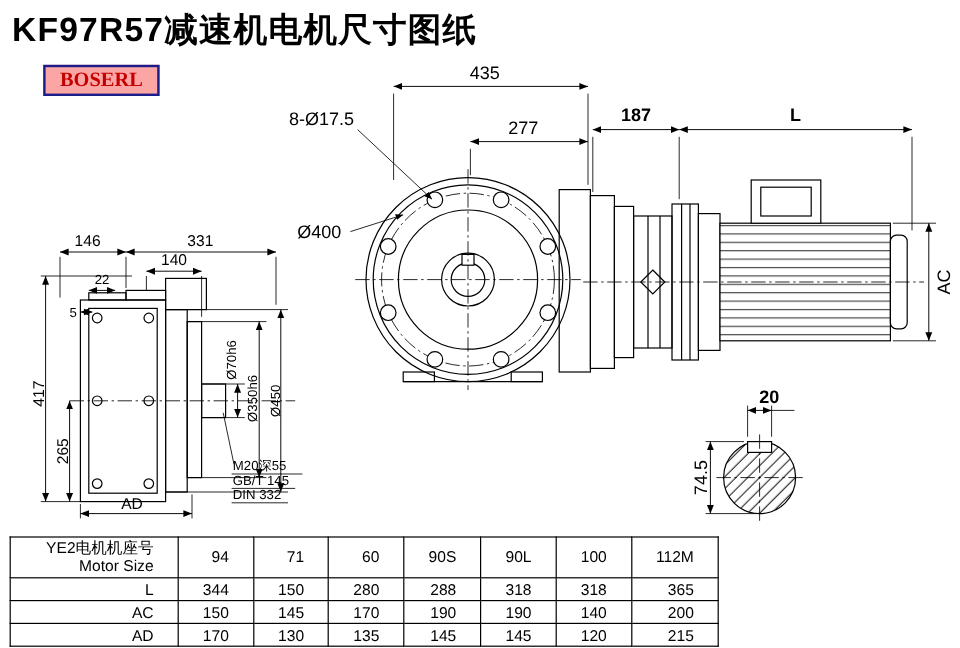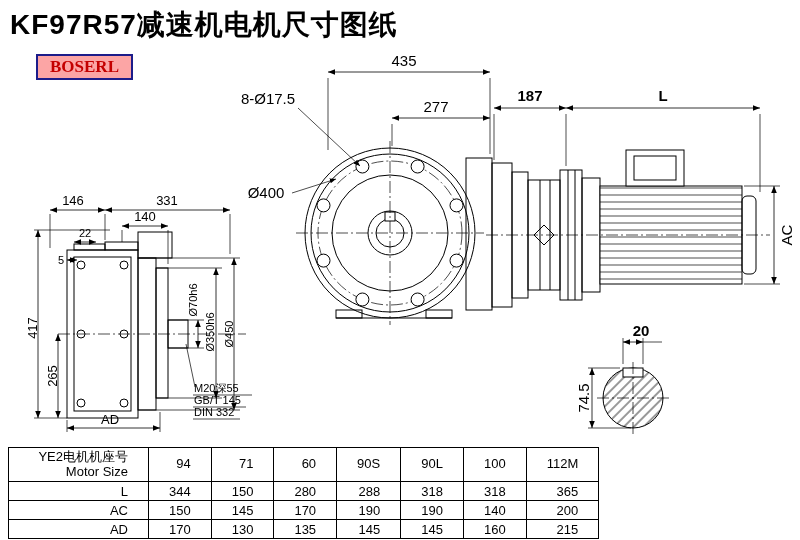--- a/index.html
+++ b/index.html
@@ -250,17 +250,17 @@
     <td>140</td>
     <td>200</td>
   </tr>
   <tr>
     <td>AD</td>
     <td>170</td>
     <td>130</td>
     <td>135</td>
     <td>145</td>
     <td>145</td>
-    <td>160</td>
+    <td>120</td>
     <td>215</td>
   </tr>
 </tbody>
   </table>
 
 </body></html>

